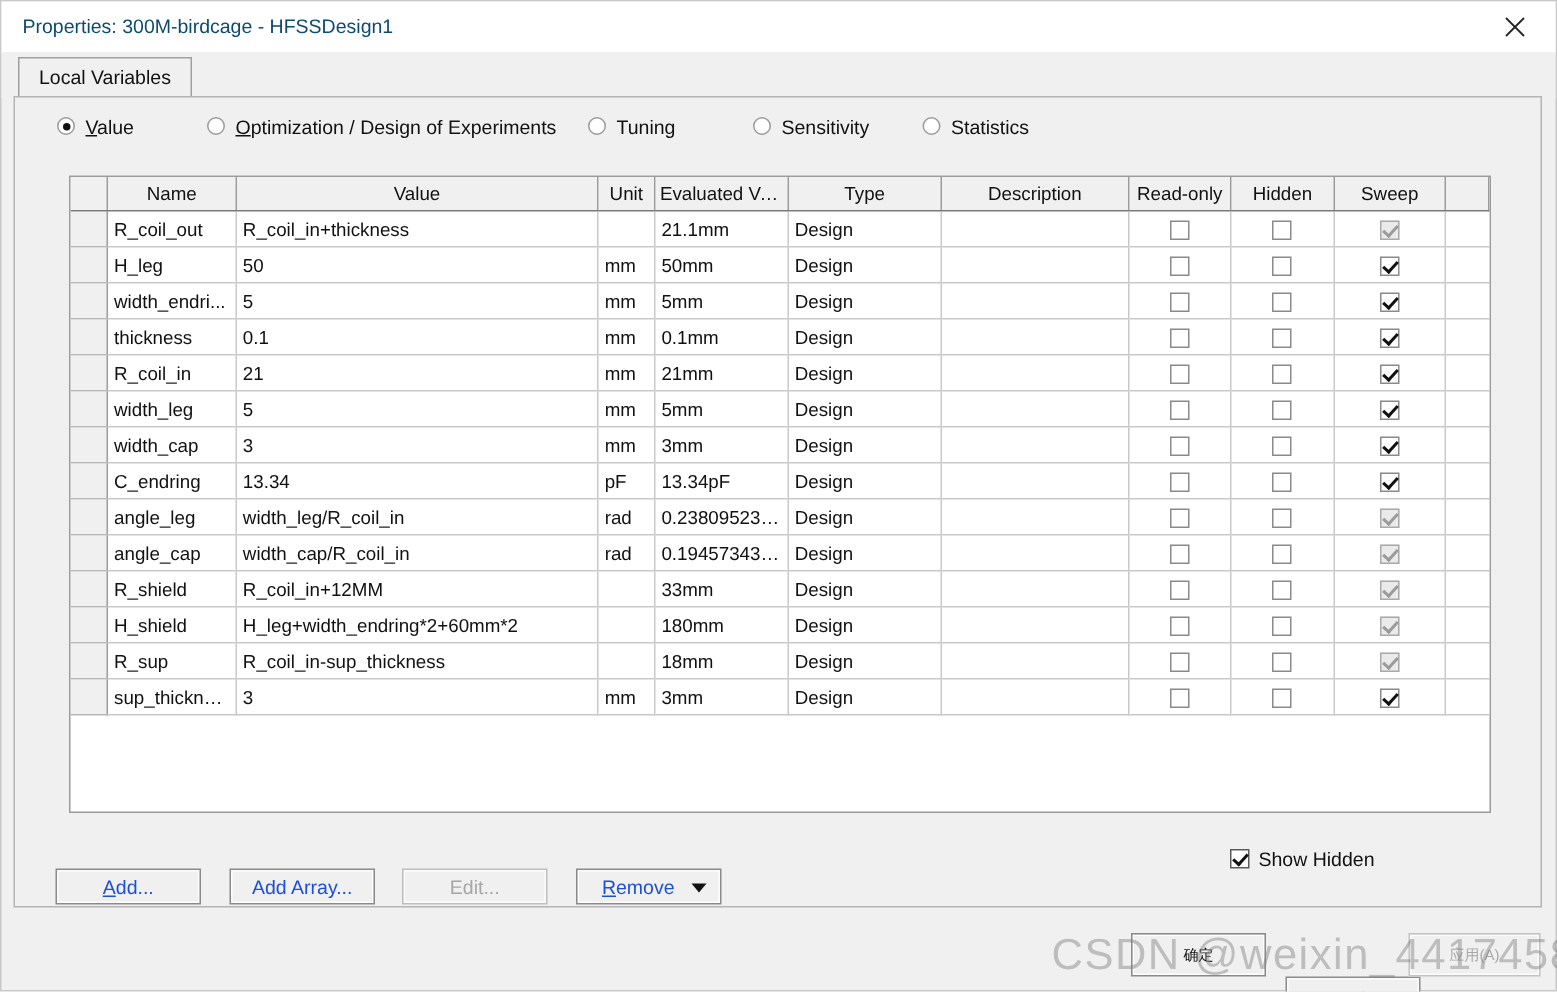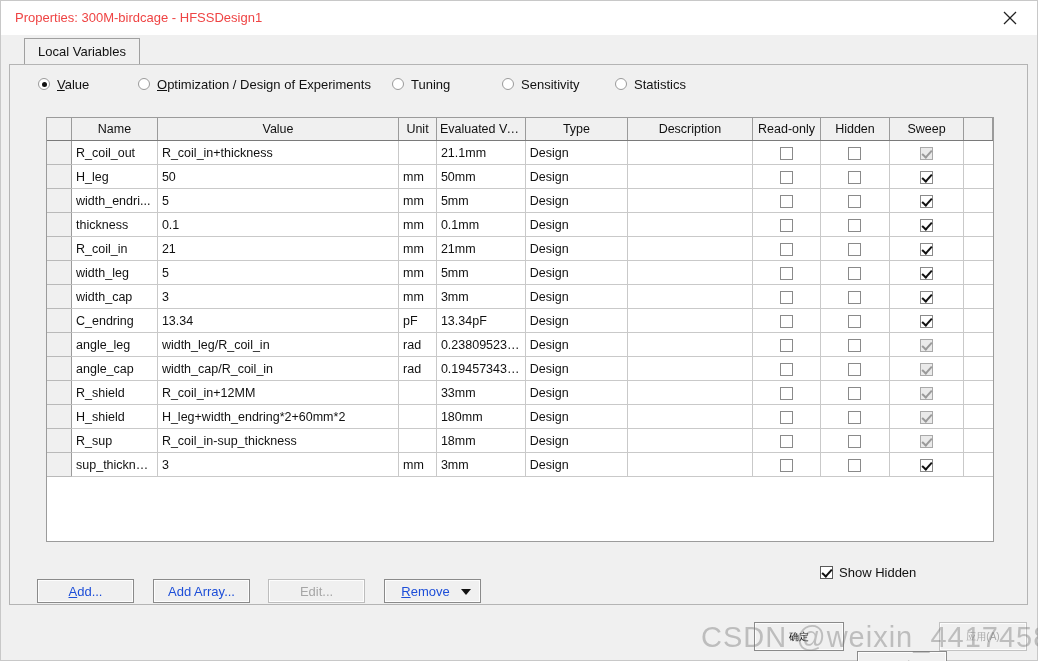--- a/index.html
+++ b/index.html
@@ -19,21 +19,21 @@
 
   
   .titlebar {
     position: absolute; left: 0; top: 0;
     width: 1036px; height: 34px;
     background: #ffffff;
     border-bottom: 1px solid #e6e6e6;
   }
   .titlebar .title {
     position: absolute; left: 14px; top: 9px;
-    font-size: 13px; color: #ef4444;
+    font-size: 13px; color: #0c4a6e;
     white-space: nowrap;
   }
   .close-btn {
     position: absolute; right: 6px; top: 0;
     width: 42px; height: 33px;
     display: flex; align-items: center; justify-content: center;
     cursor: pointer;
   }
   .close-btn svg { display:block; }
 
@@ -47,21 +47,20 @@
     position: absolute; left: 11px; top: 3px;
     height: 26px;
     padding: 0 13px;
     background: #f0f0f0;
     border: 1px solid #a0a0a0;
     border-bottom: none;
     display: flex; align-items: center;
     font-size: 13px; color: #111;
     box-sizing: border-box;
     white-space: nowrap;
-    margin-left: 12px;
   }
   .tab-underline {
     position: absolute; left: 0; top: 29px;
     width: 1036px; height: 1px;
     background: #f0f0f0;
   }
 
   
   .panel {
     position: absolute; left: 8px; top: 63px;

